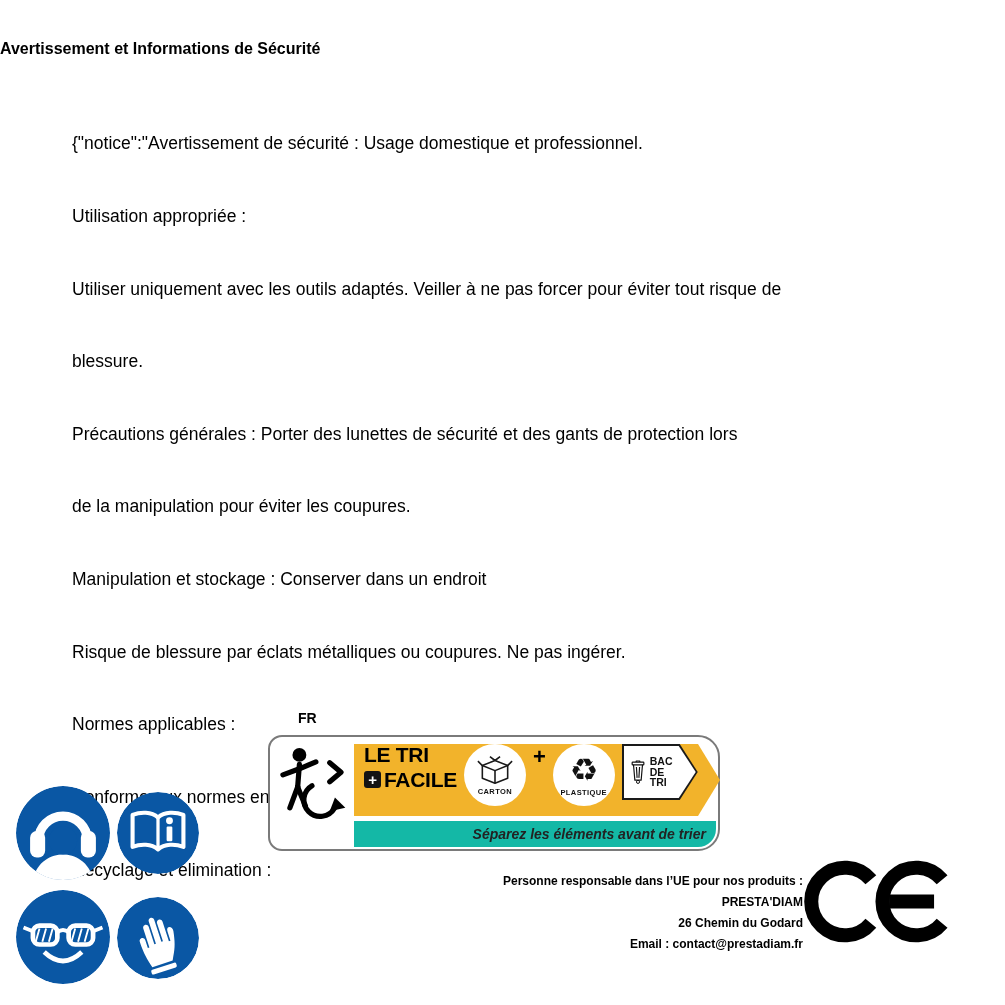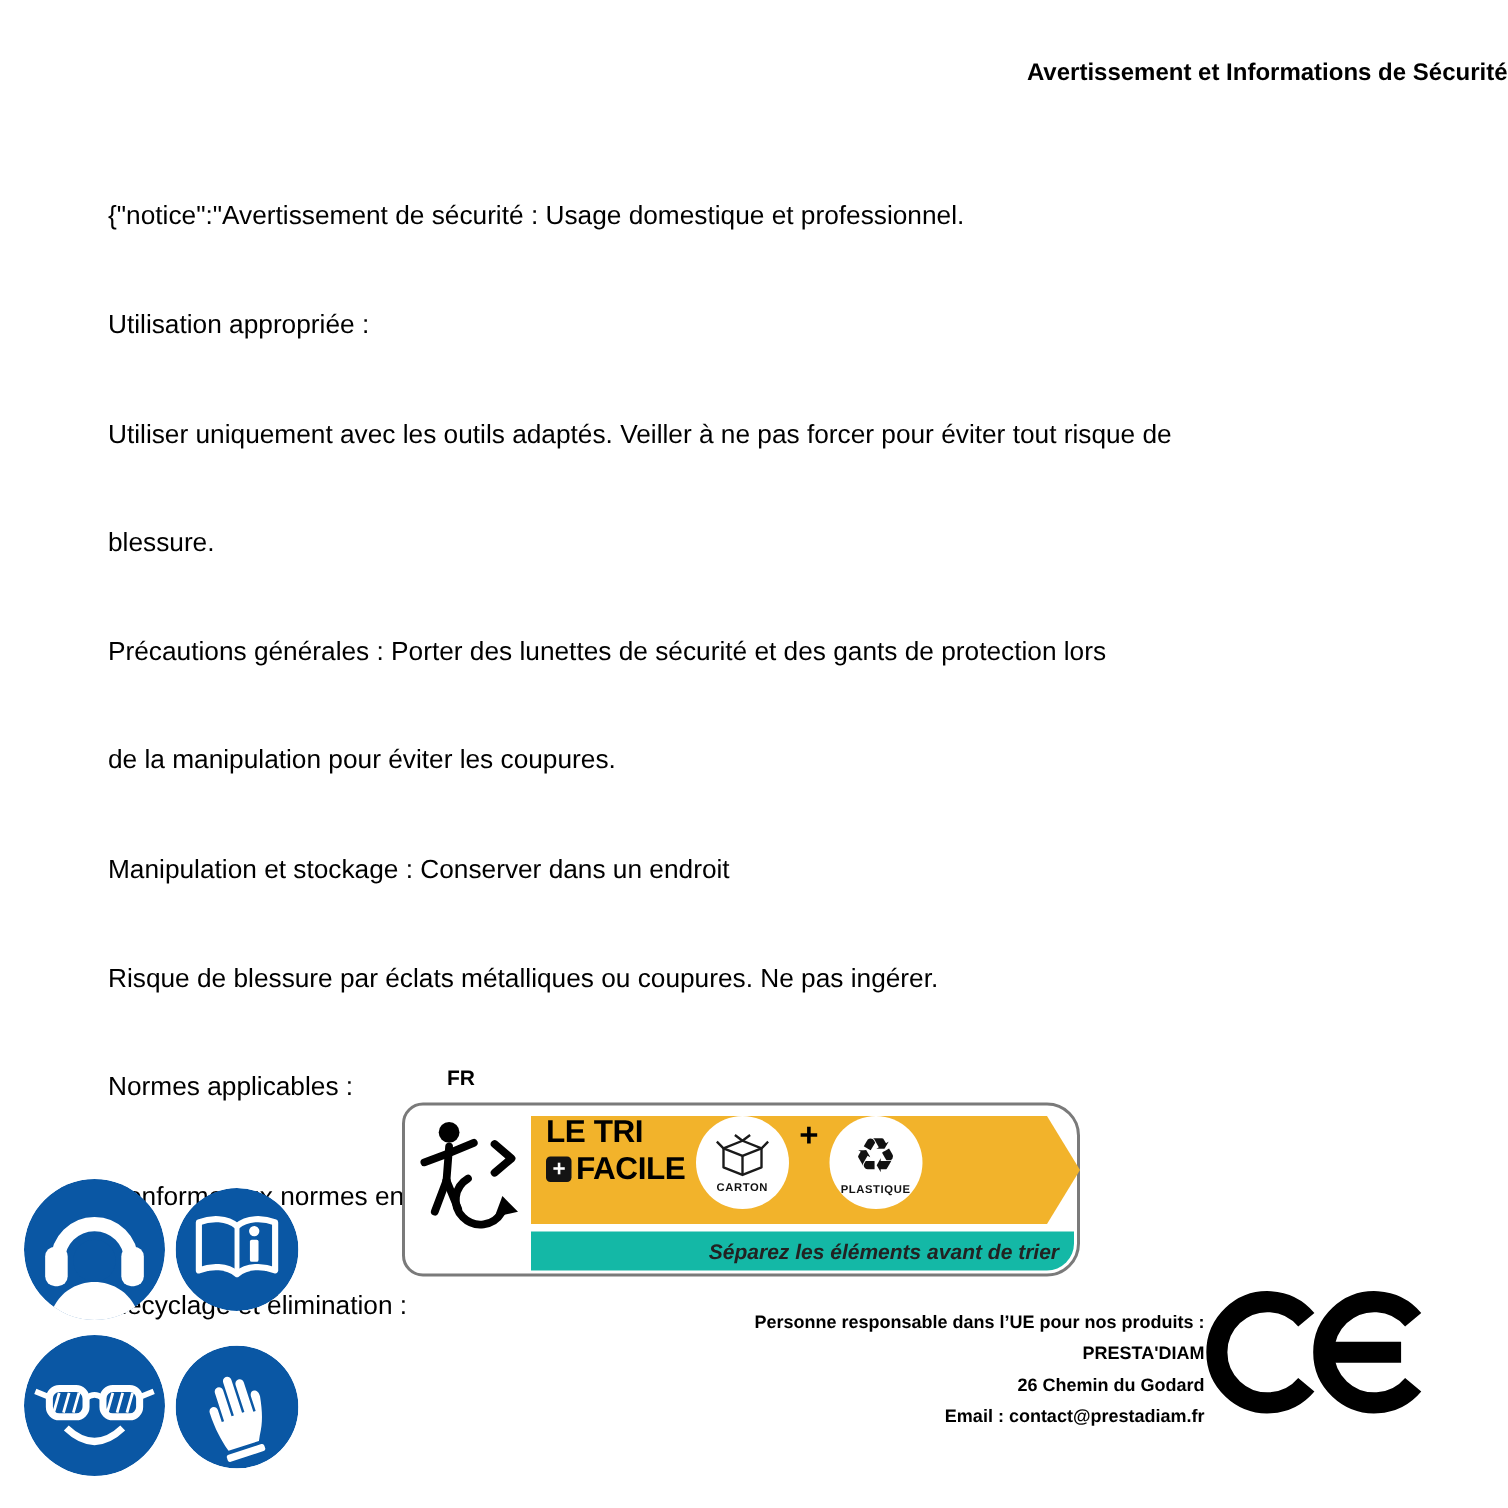--- a/index.html
+++ b/index.html
@@ -3,21 +3,21 @@
 <meta charset="utf-8">
 <style>
   html,body{margin:0;padding:0;}
   body{
     width:1005px;height:1005px;position:relative;overflow:hidden;
     background:#ffffff;color:#000;
     font-family:"Liberation Sans", sans-serif;
   }
   .title{
     position:absolute;top:29px;left:0;width:100%;
-    text-align:right;font-size:16px;font-weight:bold;
+    text-align:left;font-size:16px;font-weight:bold;
   }
   .notice{
     position:absolute;left:72px;top:83px;
     font-size:17.5px;line-height:24.2px;white-space:pre;
   }
   
   .icon-circle{position:absolute;border-radius:50%;overflow:hidden;}
   .icon-circle svg{display:block;width:100%;height:100%;}
   #ic-ear{left:16px;top:786px;width:94px;height:94px;}
   #ic-book{left:117px;top:792px;width:82px;height:82px;}
@@ -183,20 +183,38 @@
         <div class="mat-label">CARTON</div>
       </div>
 
       <div class="band-plus">+</div>
 
       <div class="mat-circle">
         <div class="recycle-glyph">♻</div>
         <div class="mat-label">PLASTIQUE</div>
       </div>
 
+      <div class="bac-outer">
+        <div class="bac-inner">
+          <svg viewBox="0 0 40 54" width="18" height="42">
+            <g fill="none" stroke="#111" stroke-width="2.6" stroke-linejoin="round">
+              <path d="M16 5 L16 2.5 L24 2.5 L24 5"></path>
+              <rect x="7" y="5" width="26" height="6" rx="1.5"></rect>
+              <path d="M10 11 L13 45 L27 45 L30 11"></path>
+              <path d="M16.5 16 L18 40 M23.5 16 L22 40"></path>
+            </g>
+            <circle cx="20" cy="49" r="3.4" fill="none" stroke="#111" stroke-width="2.2"></circle>
+          </svg>
+          <div class="bac-text">
+            <div>BAC</div>
+            <div>DE</div>
+            <div>TRI</div>
+          </div>
+        </div>
+      </div>
     </div>
 
     <div class="tagline">Séparez les éléments avant de trier</div>
   </div>
 
   <div class="address">
     <div>Personne responsable dans l’UE pour nos produits :</div>
     <div>PRESTA'DIAM</div>
     <div>26 Chemin du Godard</div>
     <div>Email : contact@prestadiam.fr</div>

